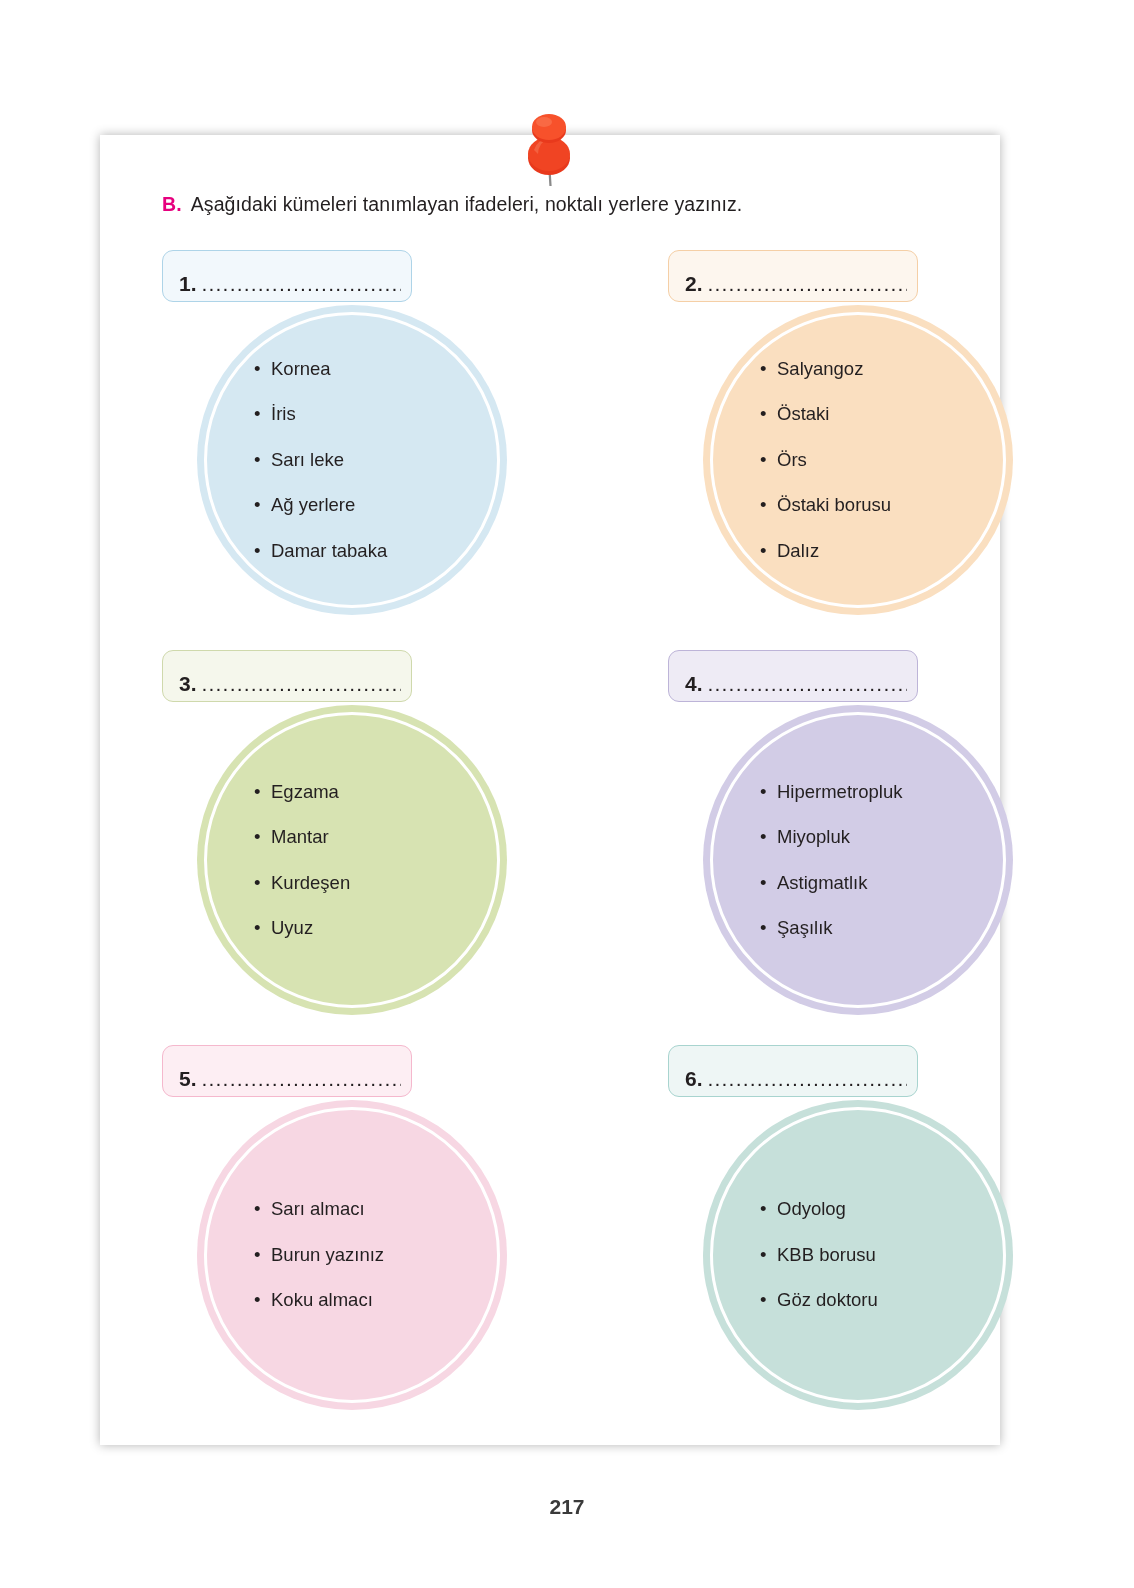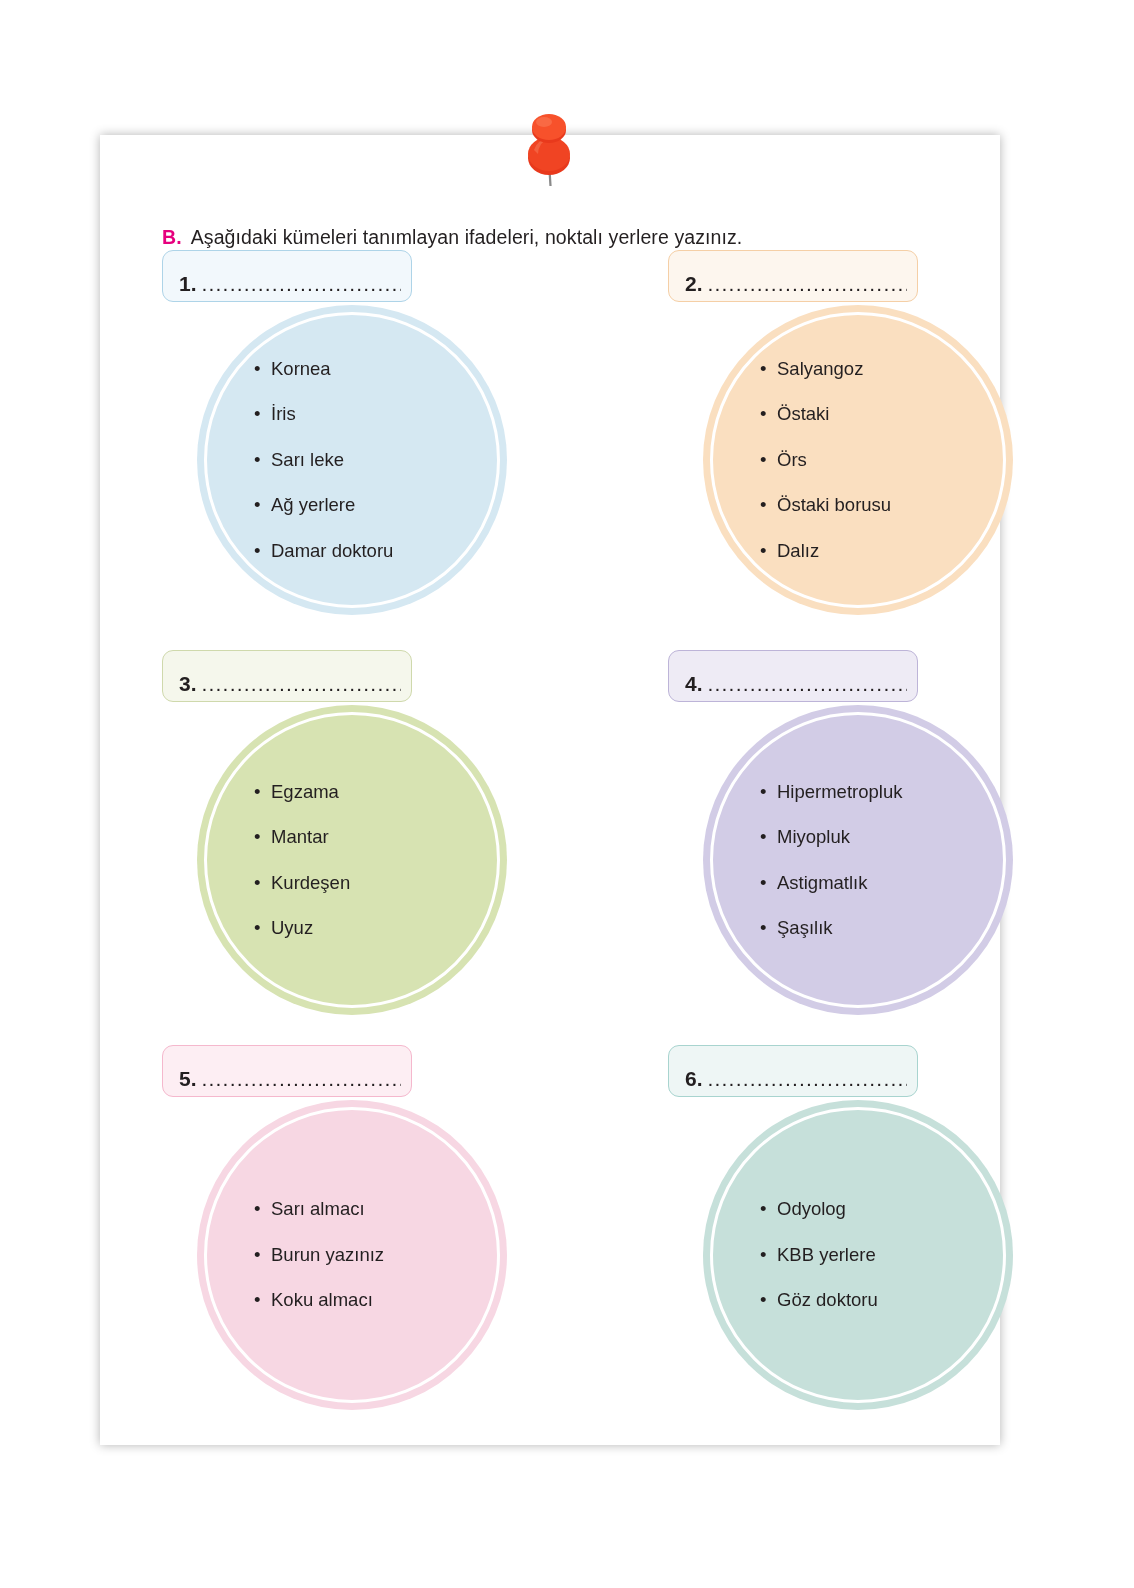--- a/index.html
+++ b/index.html
@@ -44,21 +44,20 @@
   
   #instruction {
     position: absolute;
     left: 62px;
     top: 58px;
     width: 800px;
     font-size: 19.5px;
     color: #231f20;
     letter-spacing: 0.1px;
     white-space: nowrap;
-    margin-top: 33px;
   }
   #instruction .sec-letter {
     color: #e6007e;
     font-weight: bold;
     margin-right: 9px;
   }
 
   
   .group {
     position: absolute;
@@ -173,21 +172,21 @@
       <span class="sec-letter" style="color: rgb(230, 0, 126);">B.</span><span>Aşağıdaki kümeleri tanımlayan ifadeleri, noktalı yerlere yazınız.</span>
     </div>
 
     <div class="group col-left row-1">
       <div class="circle" style="background: rgb(213, 232, 242);">
         <ul class="item-list">
           <li><span class="bullet">•</span><span>Kornea</span></li>
           <li><span class="bullet">•</span><span>İris</span></li>
           <li><span class="bullet">•</span><span>Sarı leke</span></li>
           <li><span class="bullet">•</span><span>Ağ yerlere</span></li>
-          <li><span class="bullet">•</span><span>Damar doktoru</span></li>
+          <li><span class="bullet">•</span><span>Damar tabaka</span></li>
         </ul>
       </div>
       <div class="label-box" style="border-color: rgb(174, 212, 232); background: rgb(242, 248, 252);">
         <span class="num">1.</span>
         <span class="dots">...............................</span>
       </div>
     </div>
 
     <div class="group col-right row-1">
       <div class="circle" style="background: rgb(250, 223, 192);">
@@ -246,21 +245,21 @@
       <div class="label-box" style="border-color: rgb(245, 184, 205); background: rgb(253, 238, 243);">
         <span class="num">5.</span>
         <span class="dots">...............................</span>
       </div>
     </div>
 
     <div class="group col-right row-3">
       <div class="circle" style="background: rgb(198, 224, 218);">
         <ul class="item-list">
           <li><span class="bullet">•</span><span>Odyolog</span></li>
-          <li><span class="bullet">•</span><span>KBB yerlere</span></li>
+          <li><span class="bullet">•</span><span>KBB borusu</span></li>
           <li><span class="bullet">•</span><span>Göz doktoru</span></li>
         </ul>
       </div>
       <div class="label-box" style="border-color: rgb(168, 212, 207); background: rgb(238, 246, 245);">
         <span class="num">6.</span>
         <span class="dots">...............................</span>
       </div>
     </div>
 
   </div>
@@ -270,14 +269,15 @@
       <line x1="35" y1="62" x2="36.5" y2="86" stroke="#8a8a8a" stroke-width="2.2"></line>
       <ellipse cx="35" cy="58" rx="21" ry="17" fill="#e8391c"></ellipse>
       <ellipse cx="35" cy="54" rx="21" ry="17" fill="#f04423"></ellipse>
       <path d="M20 50 a21 17 0 0 1 16 -13 a24 20 0 0 0 -12 17 z" fill="#f4694a" opacity="0.75"></path>
       <ellipse cx="35" cy="30" rx="17" ry="13" fill="#e8391c"></ellipse>
       <ellipse cx="35" cy="27" rx="17" ry="13" fill="#f7512b"></ellipse>
       <ellipse cx="30" cy="22" rx="8" ry="5" fill="#fa7a55" opacity="0.6"></ellipse>
     </svg>
   </div>
 
+  <div id="page-number">217</div>
 
 </div>
 
 </body></html>

